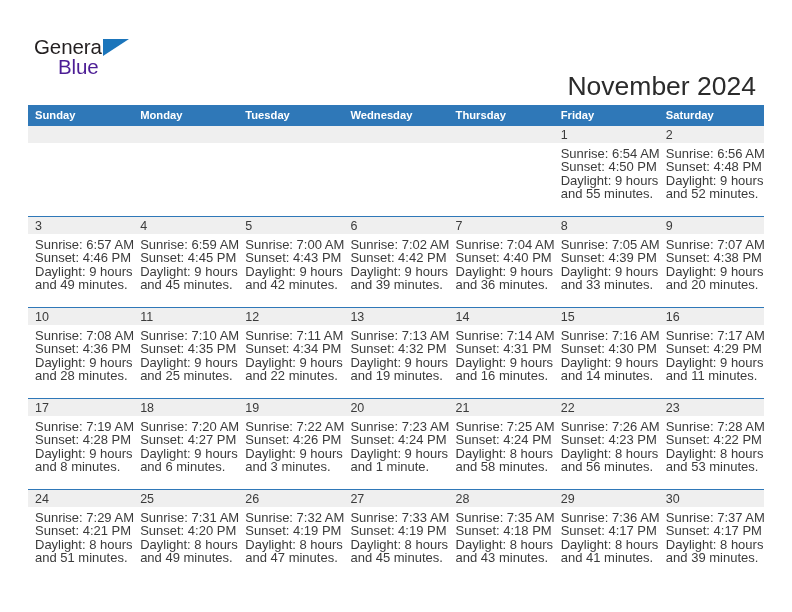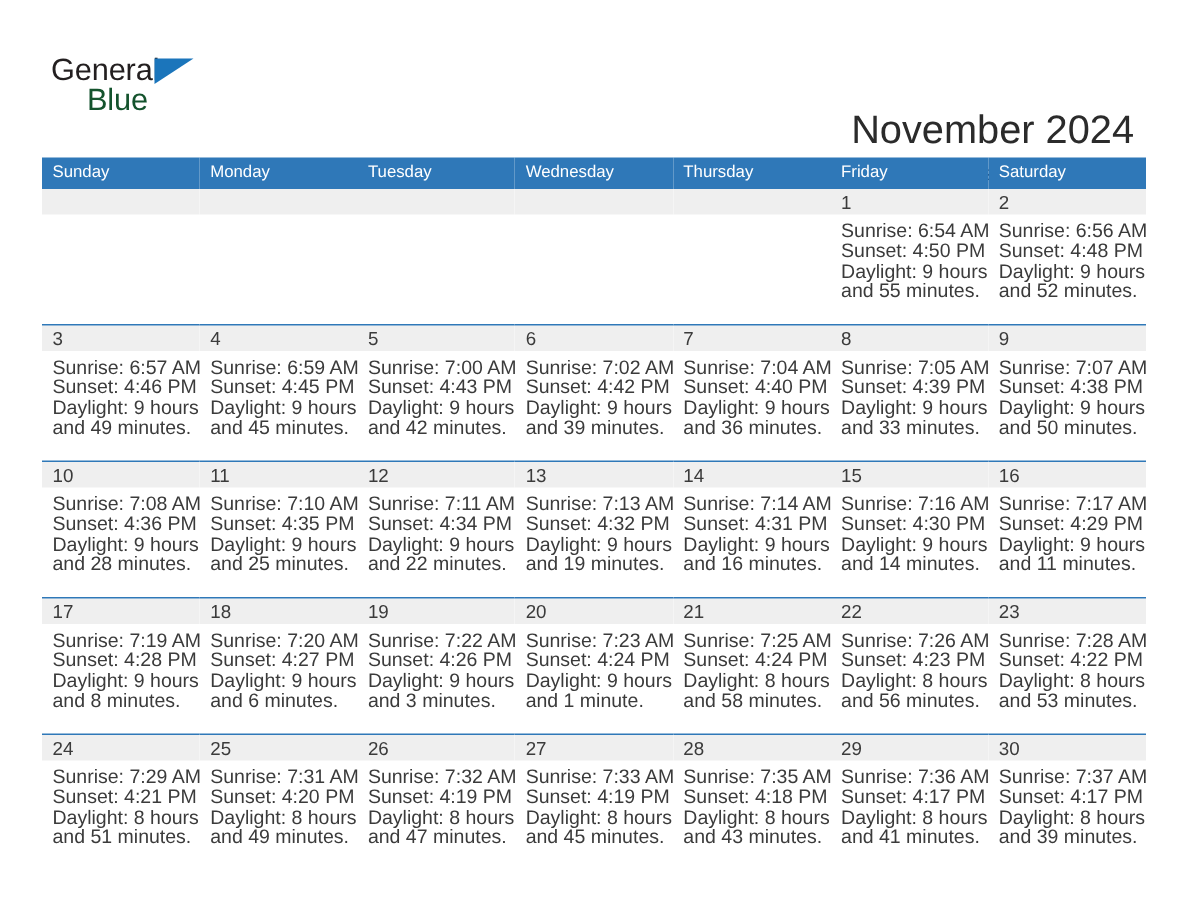--- a/index.html
+++ b/index.html
@@ -56,21 +56,21 @@
     height: 0;
     border-left: 26px solid #1b75bb;
     border-bottom: 17px solid transparent;
   }
   .logo-blue {
     position: absolute;
     left: 24px;
     top: 20px;
     font-size: 20.5px;
     letter-spacing: -0.1px;
-    color: #14532d;
+    color: #4c1d95;
     line-height: 22px;
     white-space: nowrap;
   }
 
   .title-block {
     position: absolute;
     right: 36px;
     top: 30px;
     text-align: right;
     margin-top: 40px;
@@ -97,21 +97,21 @@
     left: 28px;
     top: 105px;
     width: 736px;
     border-collapse: collapse;
     table-layout: fixed;
   }
   .cal th {
     background: #2f78b8;
     color: #ffffff;
     font-size: 11.2px;
-    font-weight: normal;
+    font-weight: bold;
     text-align: left;
     padding: 4px 0 4px 7px;
     height: 12px;
     line-height: 13px;
     border: none;
   }
   .cal td {
     vertical-align: top;
     padding: 0;
     height: 90px;
@@ -270,21 +270,21 @@
               <div>Daylight: 9 hours</div>
               <div>and 33 minutes.</div>
             </div>
           </td>
           <td>
             <div class="daynum-band">9</div>
             <div class="cell-body">
               <div>Sunrise: 7:07 AM</div>
               <div>Sunset: 4:38 PM</div>
               <div>Daylight: 9 hours</div>
-              <div>and 50 minutes.</div>
+              <div>and 20 minutes.</div>
             </div>
           </td>
         </tr>
         <tr>
           <td>
             <div class="daynum-band">10</div>
             <div class="cell-body">
               <div>Sunrise: 7:08 AM</div>
               <div>Sunset: 4:36 PM</div>
               <div>Daylight: 9 hours</div>

